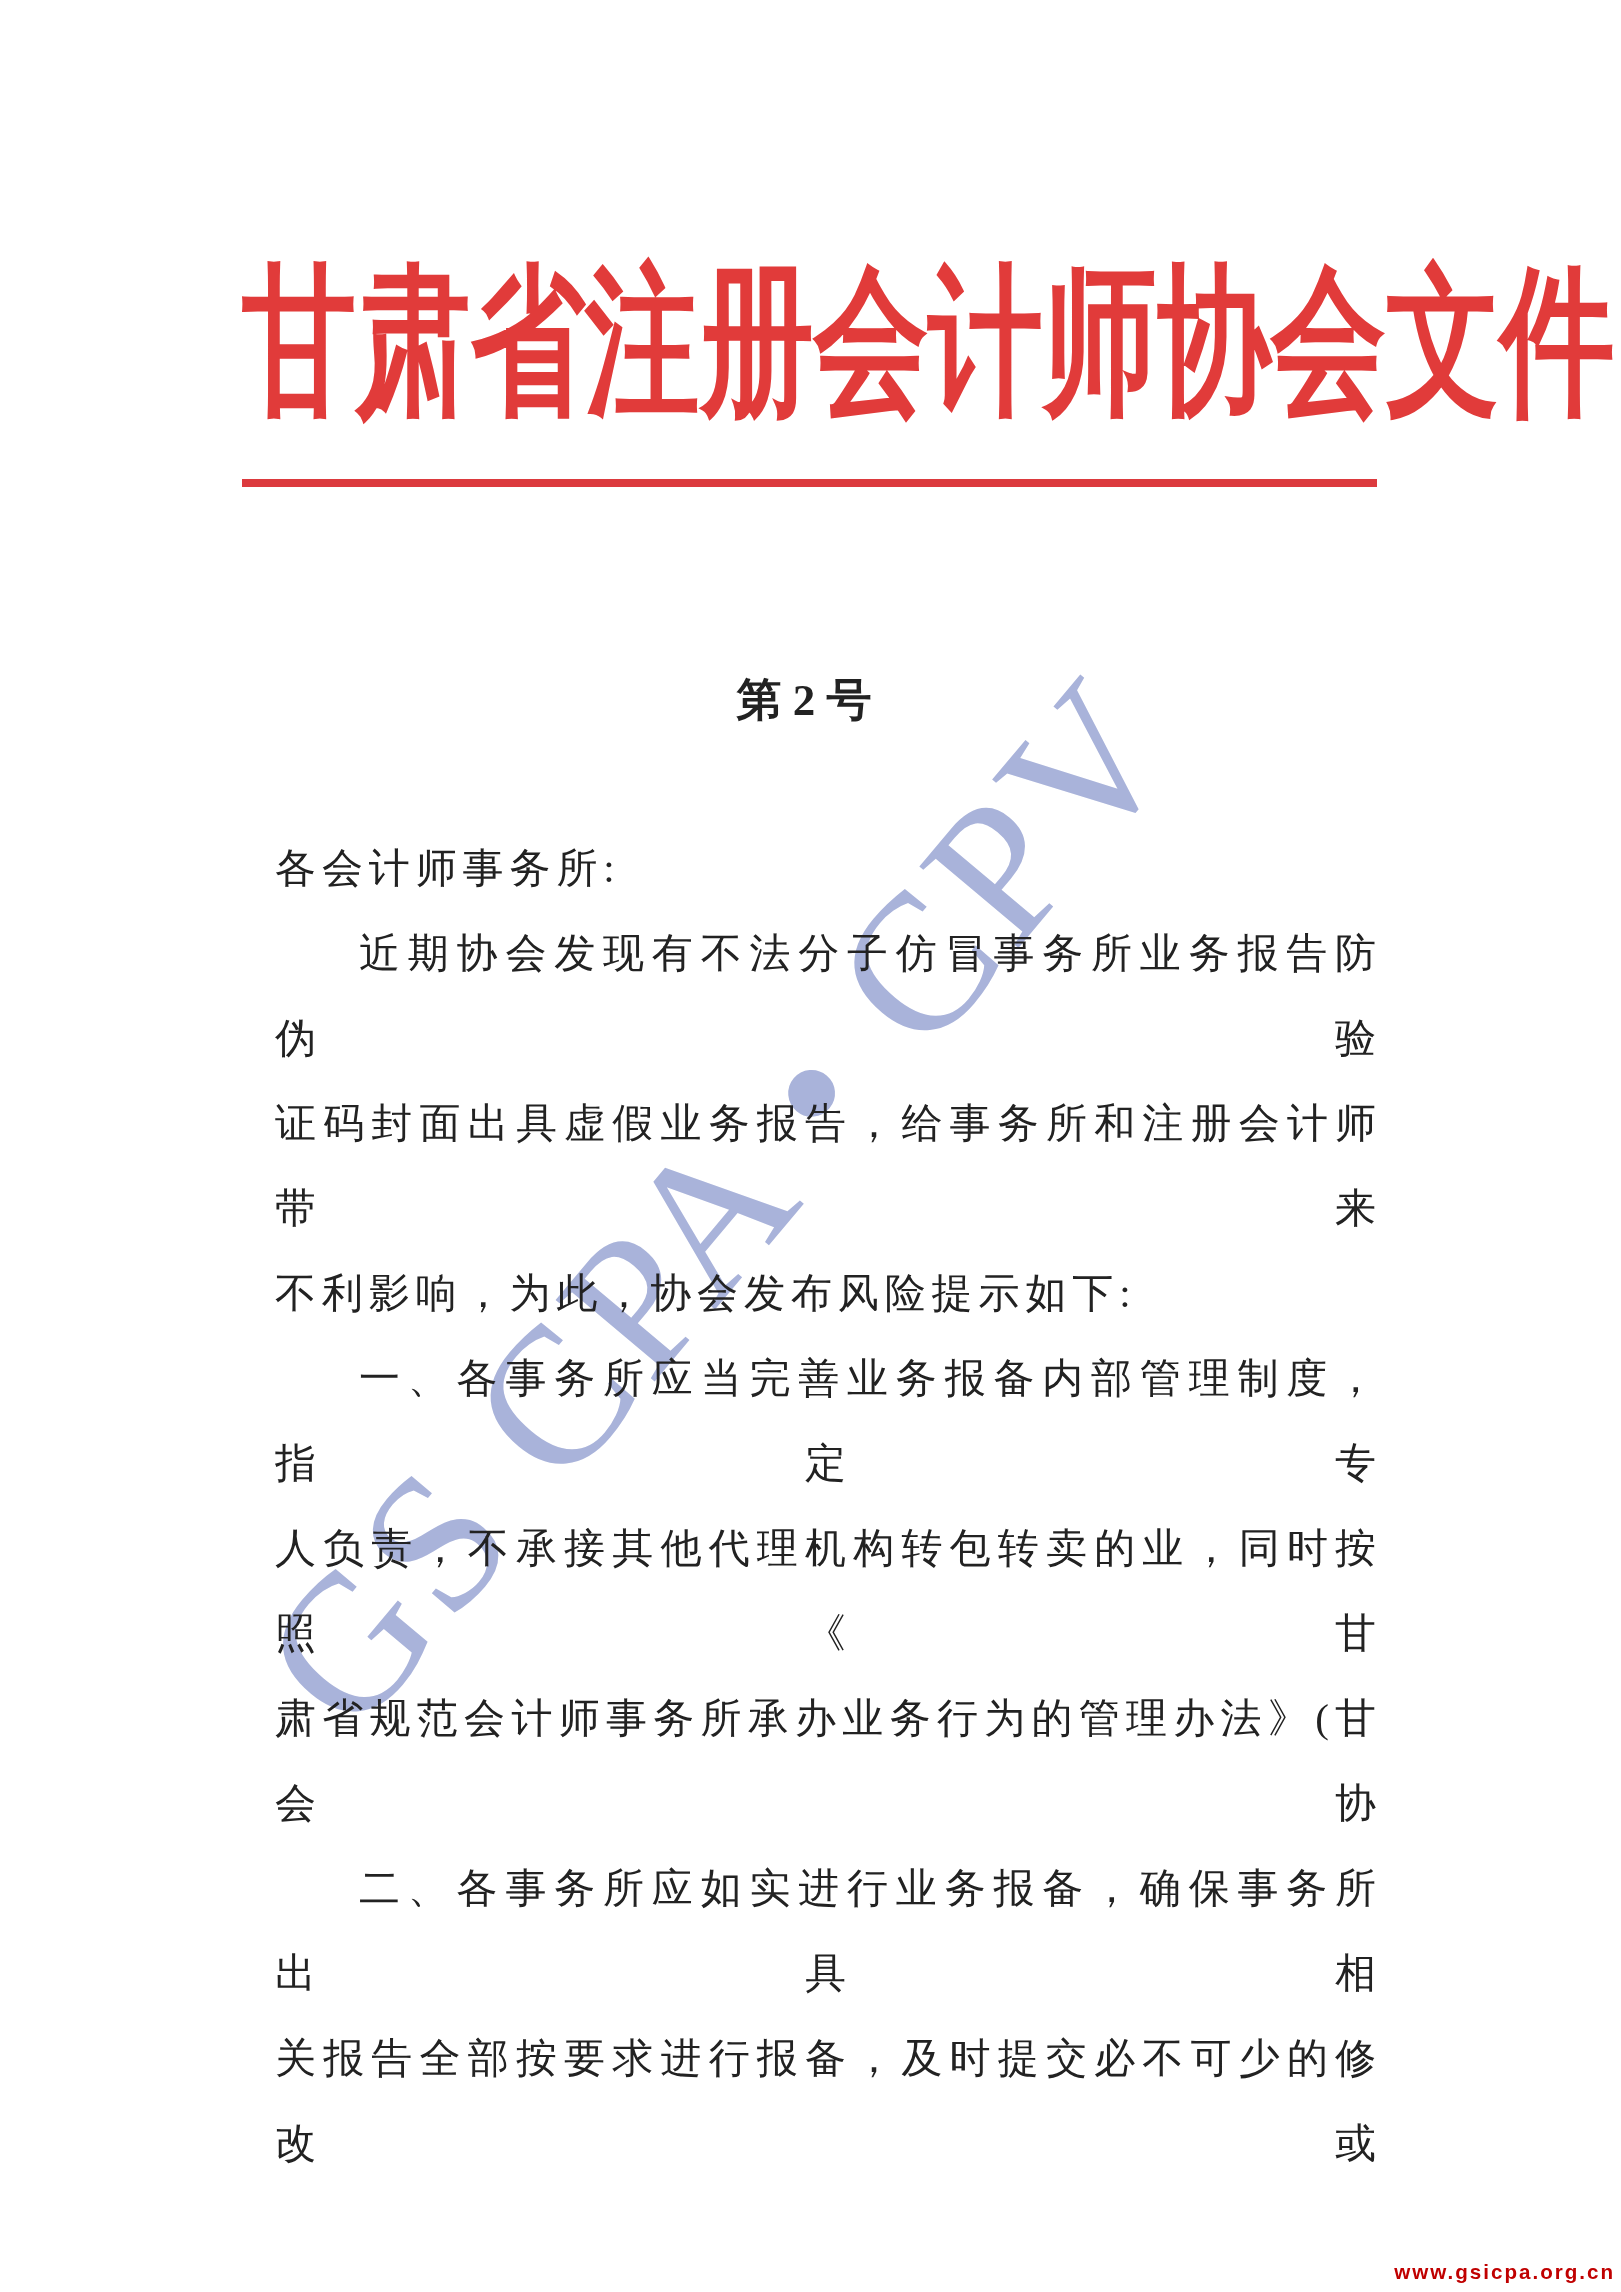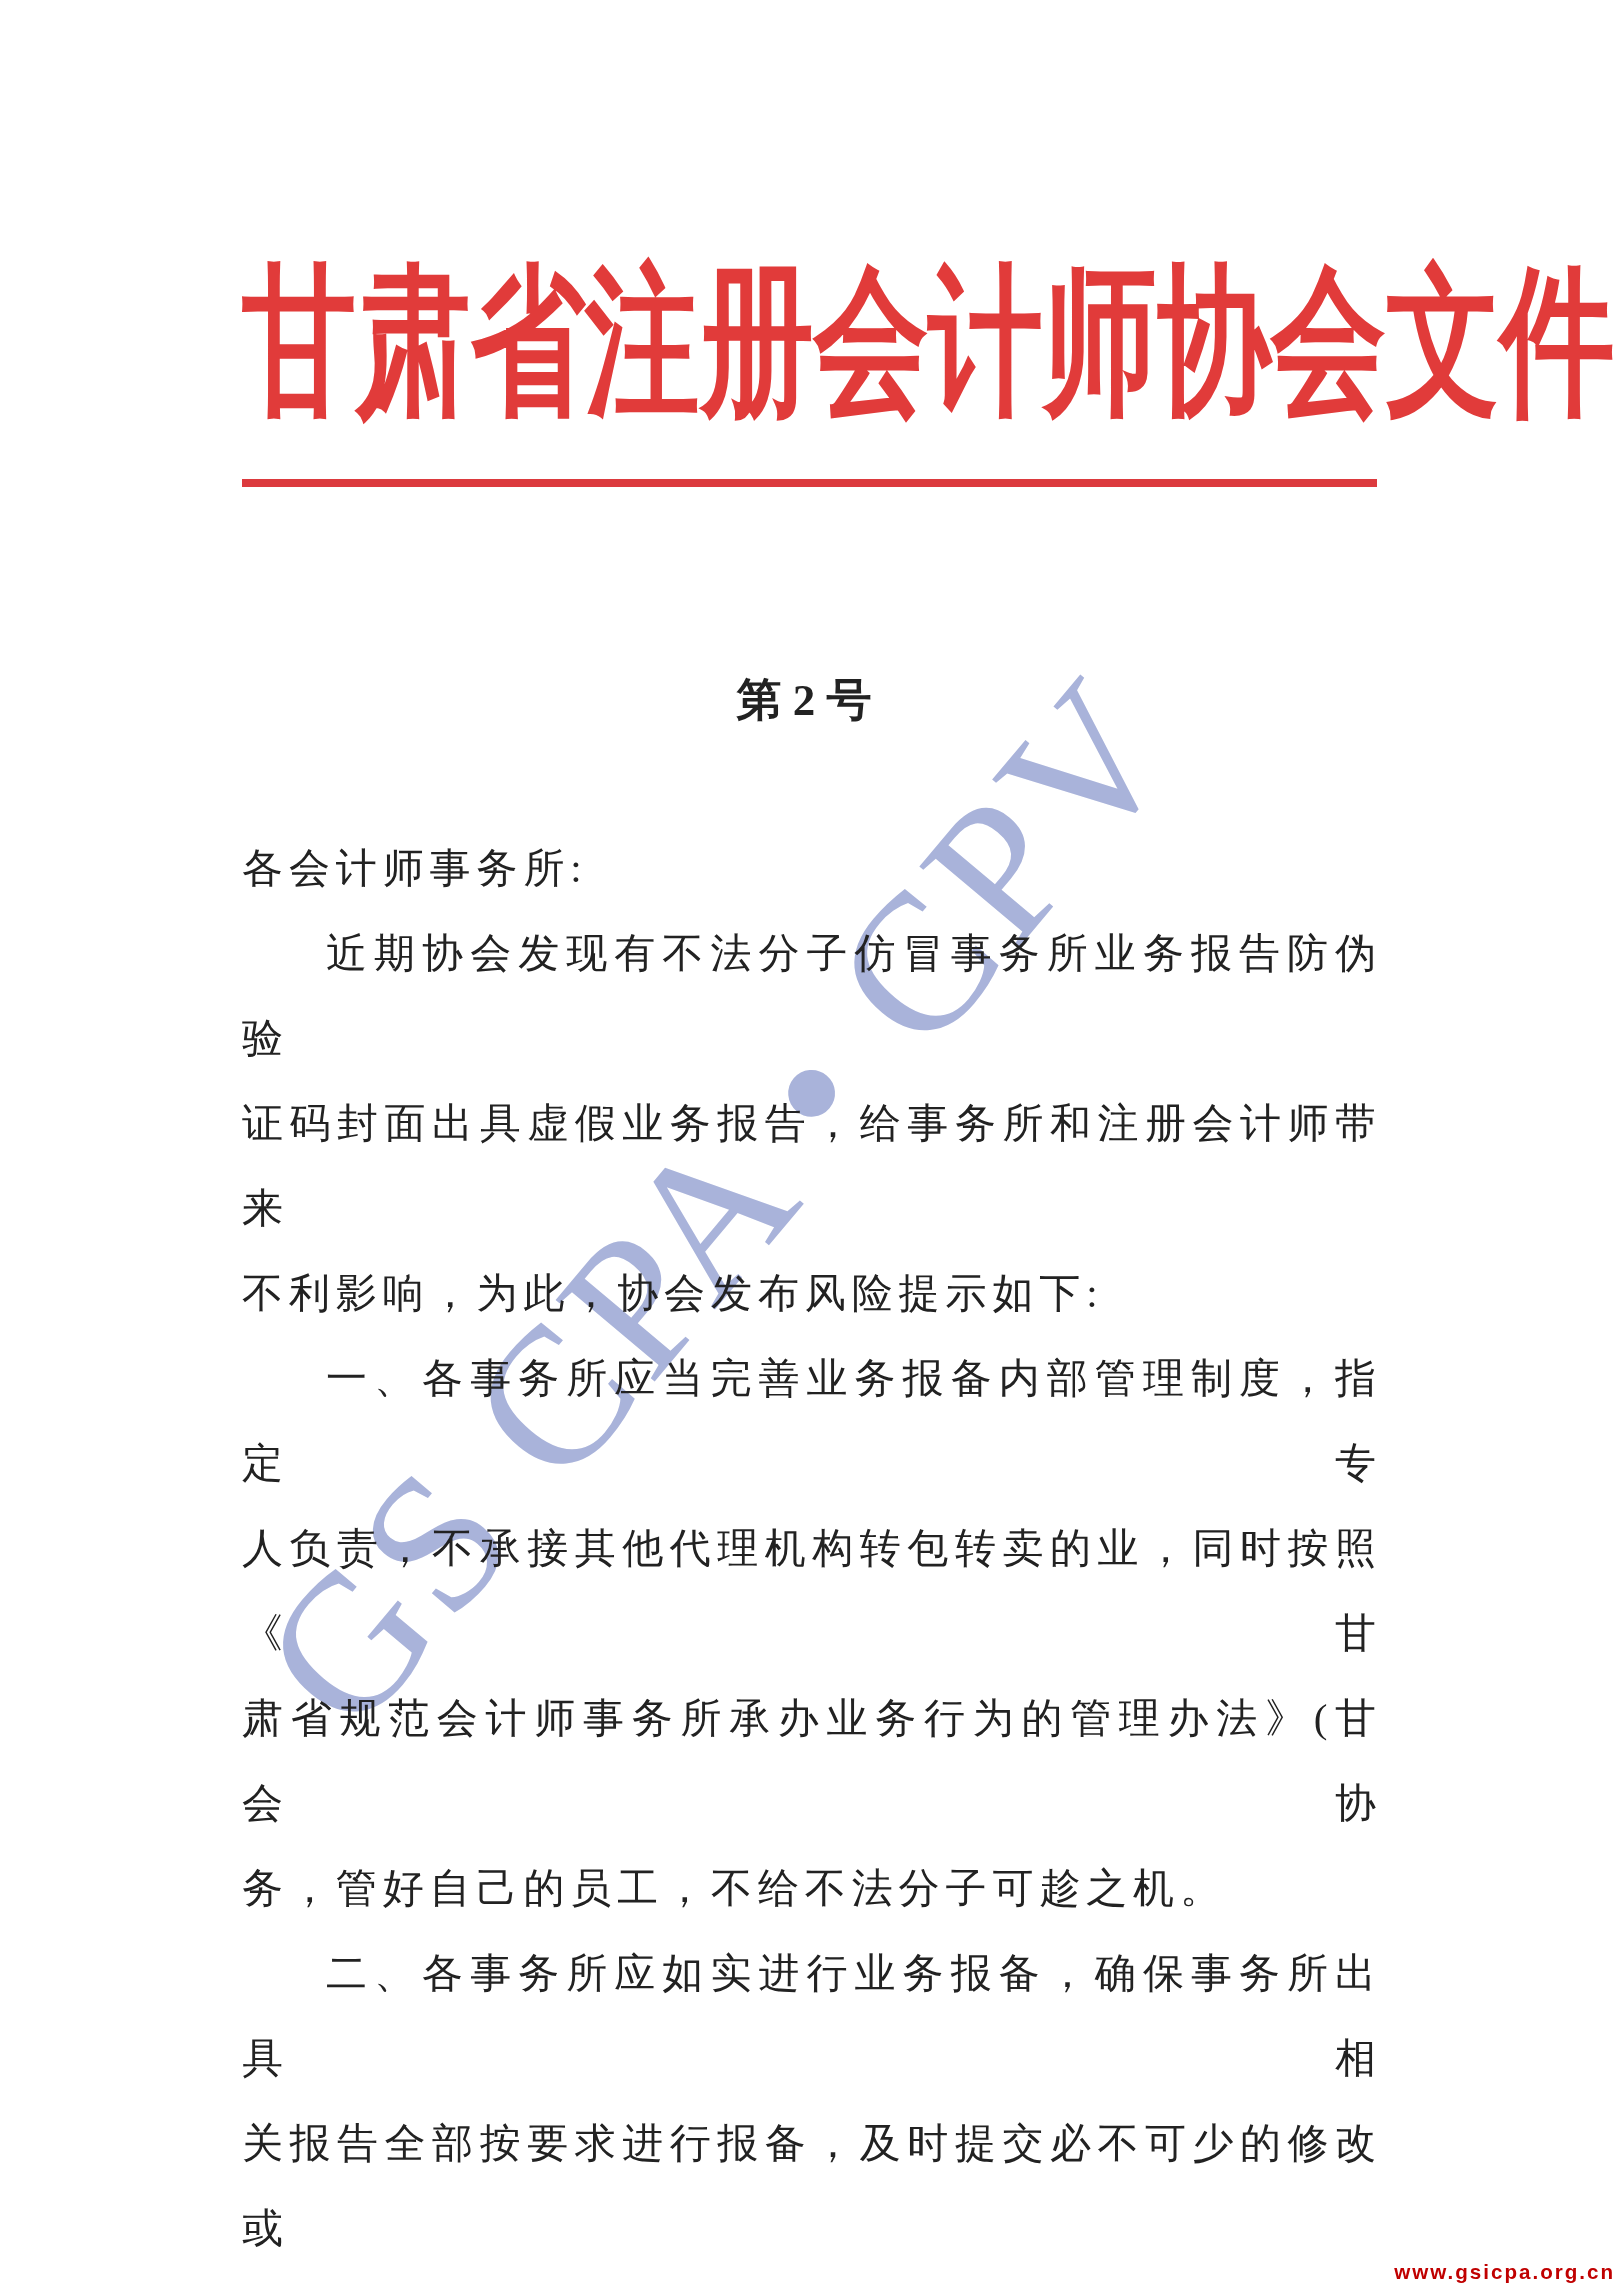--- a/index.html
+++ b/index.html
@@ -81,20 +81,21 @@
     font-size:41px;
     line-height:85px;
     color:var(--text-black);
     z-index:1;
   }
   .line{
     text-align:justify;
     text-justify:inter-character;
     text-align-last:justify;
     letter-spacing:5.9px;
+    margin-left:33px;
   }
   .line.end{
     text-align-last:left;
   }
   .line.indent{
     text-indent:84px;
   }
   .footer-url{
     position:absolute;
     right:5.9px;top:2260px;
@@ -122,21 +123,20 @@
   <div class="doc-number">第 2 号</div>
 
   <div class="body">
     <div class="line end">各会计师事务所:</div>
     <div class="line indent">近期协会发现有不法分子仿冒事务所业务报告防伪验</div>
     <div class="line">证码封面出具虚假业务报告，给事务所和注册会计师带来</div>
     <div class="line end">不利影响，为此，协会发布风险提示如下:</div>
     <div class="line indent">一、各事务所应当完善业务报备内部管理制度，指定专</div>
     <div class="line">人负责，不承接其他代理机构转包转卖的业，同时按照《甘</div>
     <div class="line">肃省规范会计师事务所承办业务行为的管理办法》(甘会协</div>
-    <div class="line end">务，管好自己的员工，不给不法分子可趁之机。</div>
     <div class="line indent">二、各事务所应如实进行业务报备，确保事务所出具相</div>
     <div class="line">关报告全部按要求进行报备，及时提交必不可少的修改或</div>
 
   </div>
 
   <div class="footer-url">www.gsicpa.org.cn</div>
 
 </div>
 
 

